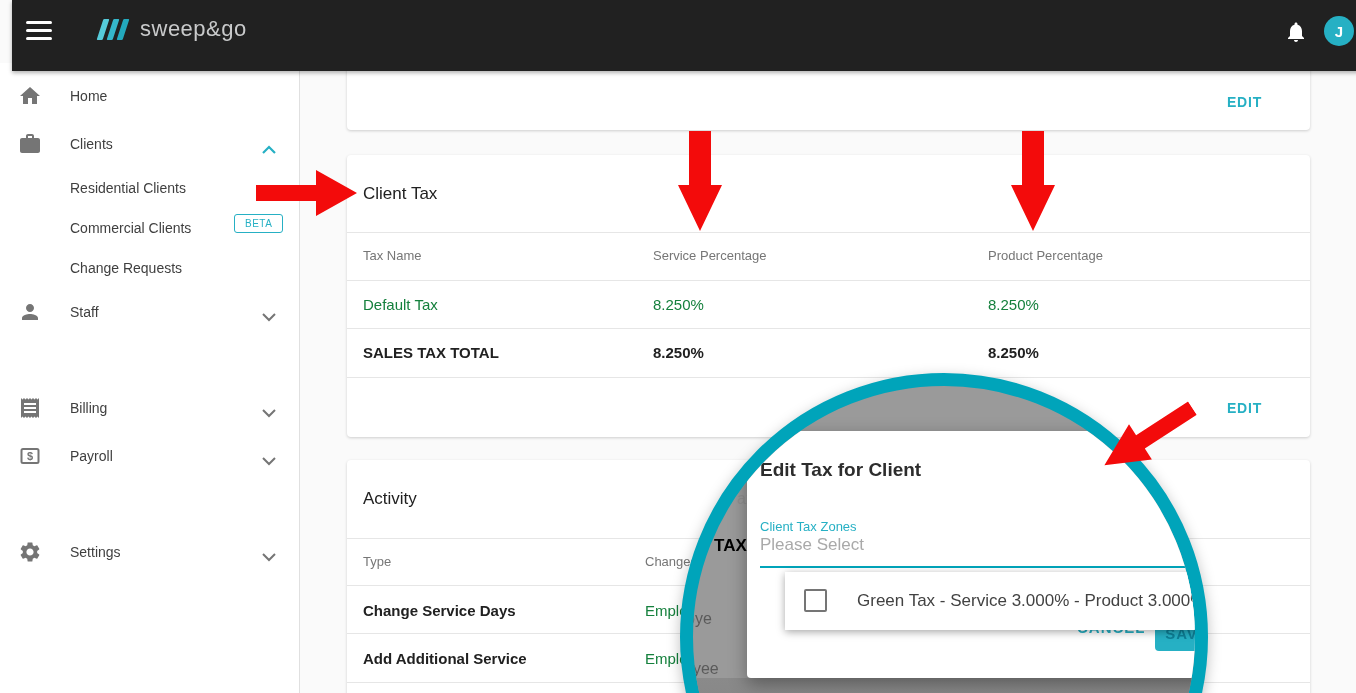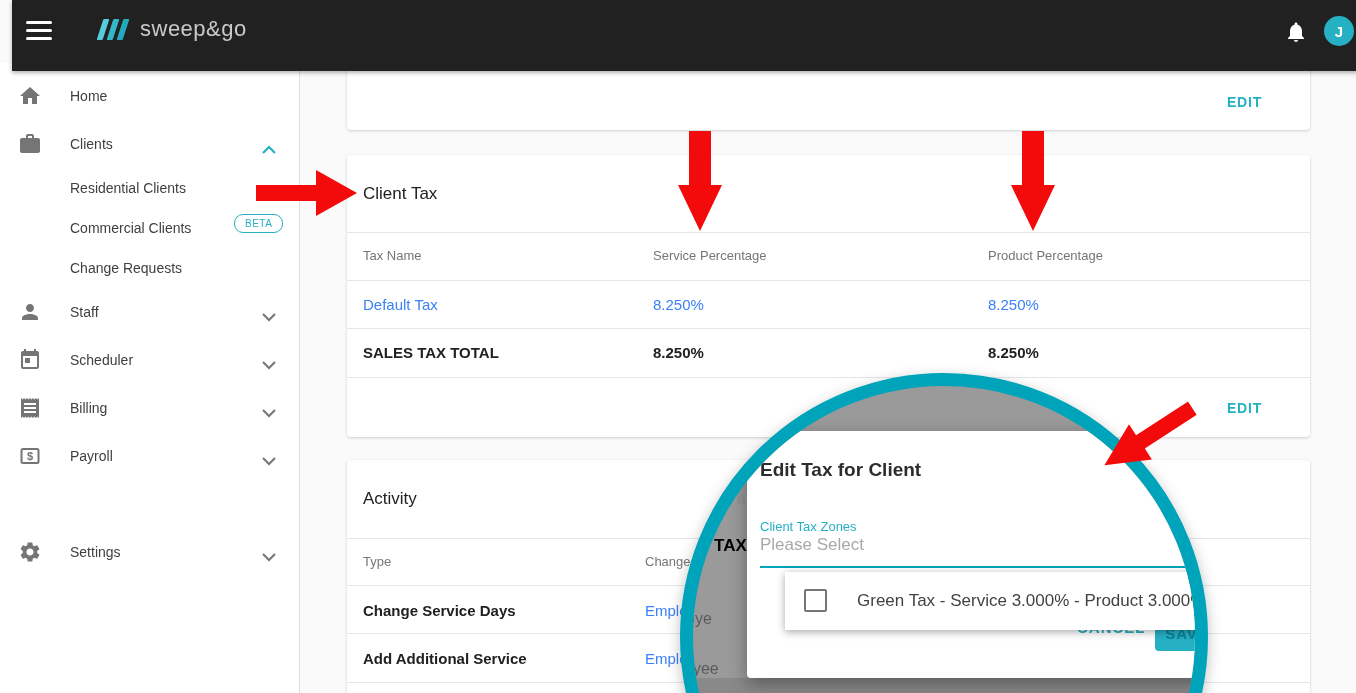--- a/index.html
+++ b/index.html
@@ -21,28 +21,28 @@
   .bell { position:absolute; left:1272px; top:19px; width:24px; height:26px; color:#fff; cursor:pointer; }
   .avatar { position:absolute; left:1312px; top:16px; width:30px; height:30px; border-radius:50%; background:var(--accent); color:#fff; font-size:15px; font-weight:bold; display:flex; align-items:center; justify-content:center; cursor:pointer; }
 
   
   .sidebar { position:absolute; left:0; top:63px; width:300px; height:630px; background:#fff; border-right:1px solid #e0e0e0; z-index:5; }
   .nav-item { position:absolute; left:0; width:299px; height:40px; cursor:pointer; }
   .nav-item .icon { position:absolute; left:18px; top:8px; width:24px; height:24px; color:#757575; }
   .nav-item .lbl { position:absolute; left:70px; top:12px; font-size:14px; color:#3f3f3f; }
   .nav-item .chev { position:absolute; left:262px; top:16px; width:14px; height:9px; color:#757575; }
   .nav-item .chev.accent { color:var(--accent); }
-  .badge { position:absolute; left:234px; top:6px; border:1px solid var(--accent); color:var(--accent); font-size:10px; letter-spacing:.5px; padding:3px 10px; border-radius:9px; background:#fff; }
+  .badge { position:absolute; left:234px; top:6px; border:1px solid var(--accent); color:var(--accent); font-size:10px; letter-spacing:.5px; padding:3px 10px; border-radius:3px; background:#fff; }
 
   
   .card { position:absolute; background:#fff; border-radius:4px; box-shadow:0 1px 3px rgba(0,0,0,.18); }
   .divider { position:absolute; left:0; width:100%; height:1px; background:#e6e6e6; }
   .card-title { position:absolute; left:16px; font-size:17px; font-weight:400; color:#212121; }
   .th { position:absolute; font-size:13px; color:#767676;text-align:right; }
-  .td { position:absolute; font-size:15px; color:#3b82f6; }
+  .td { position:absolute; font-size:15px; color:#15803d; }
   .td.bold { font-weight:bold; color:#212121; }
   .edit-link { position:absolute; right:48px; color:var(--accent); font-size:14px; font-weight:bold; letter-spacing:.8px; cursor:pointer; }
 
   
   .arrow { position:absolute; color:var(--red); z-index:30; }
 
   
   .magnifier { position:absolute; left:680px; top:373px; width:528px; height:528px; border-radius:50%; border:13px solid var(--ring); background:#9a9a9a; overflow:hidden; z-index:25; box-shadow:0 4px 14px rgba(0,0,0,.25); }
   .mag-frag { position:absolute; color:#5a5a5a; }
   .mag-bottom { position:absolute; left:-13px; top:292px; width:530px; height:240px; background:linear-gradient(#8a8a8a,#6f6f6f); }
@@ -100,33 +100,20 @@
             <path d="M12 12c2.21 0 4-1.79 4-4s-1.79-4-4-4-4 1.79-4 4 1.79 4 4 4zm0 2c-2.67 0-8 1.34-8 4v2h16v-2c0-2.66-5.33-4-8-4z"></path>
           </svg>
       </span>
       <span class="lbl">Staff</span>
       <span class="chev">
         <svg viewBox="0 0 14 9" width="14" height="9" fill="none" stroke="currentColor" stroke-width="2">
             <polyline points="1,1 7,7 13,1"></polyline>
           </svg>
       </span>
     </div>
-    <div class="nav-item" style="top:277px">
-      <span class="icon">
-        <svg viewBox="0 0 24 24" width="24" height="24" fill="currentColor">
-            <path d="M19 3h-1V1h-2v2H8V1H6v2H5c-1.11 0-1.99.9-1.99 2L3 19c0 1.1.89 2 2 2h14c1.1 0 2-.9 2-2V5c0-1.1-.9-2-2-2zm0 16H5V8h14v11zM7 10h5v5H7z"></path>
-          </svg>
-      </span>
-      <span class="lbl">Scheduler</span>
-      <span class="chev">
-        <svg viewBox="0 0 14 9" width="14" height="9" fill="none" stroke="currentColor" stroke-width="2">
-            <polyline points="1,1 7,7 13,1"></polyline>
-          </svg>
-      </span>
-    </div>
     <div class="nav-item" style="top:325px">
       <span class="icon">
         <svg viewBox="0 0 24 24" width="24" height="24" fill="currentColor">
             <path d="M18 17H6v-2h12v2zm0-4H6v-2h12v2zm0-4H6V7h12v2zM3 22l1.5-1.5L6 22l1.5-1.5L9 22l1.5-1.5L12 22l1.5-1.5L15 22l1.5-1.5L18 22l1.5-1.5L21 22V2l-1.5 1.5L18 2l-1.5 1.5L15 2l-1.5 1.5L12 2l-1.5 1.5L9 2 7.5 3.5 6 2 4.5 3.5 3 2v20z"></path>
           </svg>
       </span>
       <span class="lbl">Billing</span>
       <span class="chev">
         <svg viewBox="0 0 14 9" width="14" height="9" fill="none" stroke="currentColor" stroke-width="2">
             <polyline points="1,1 7,7 13,1"></polyline>

